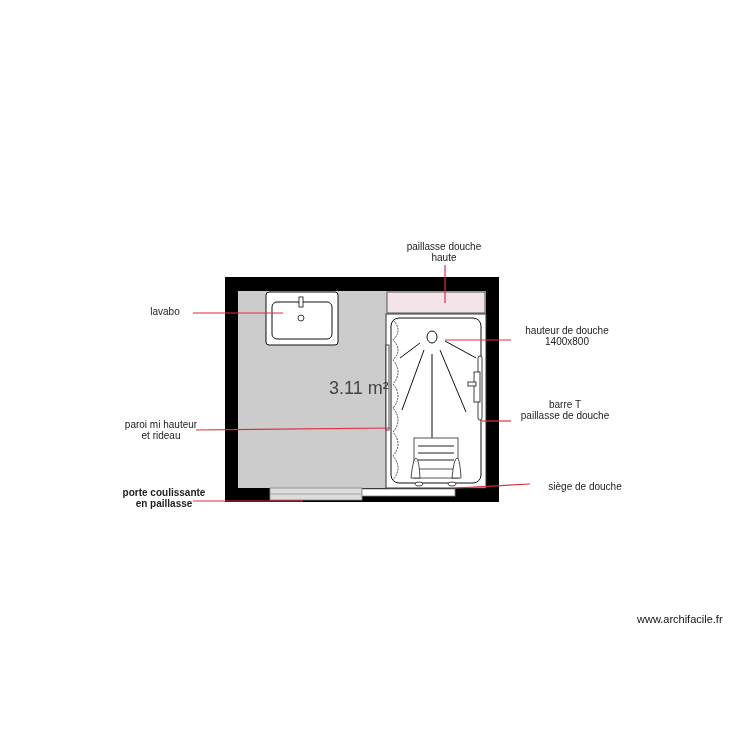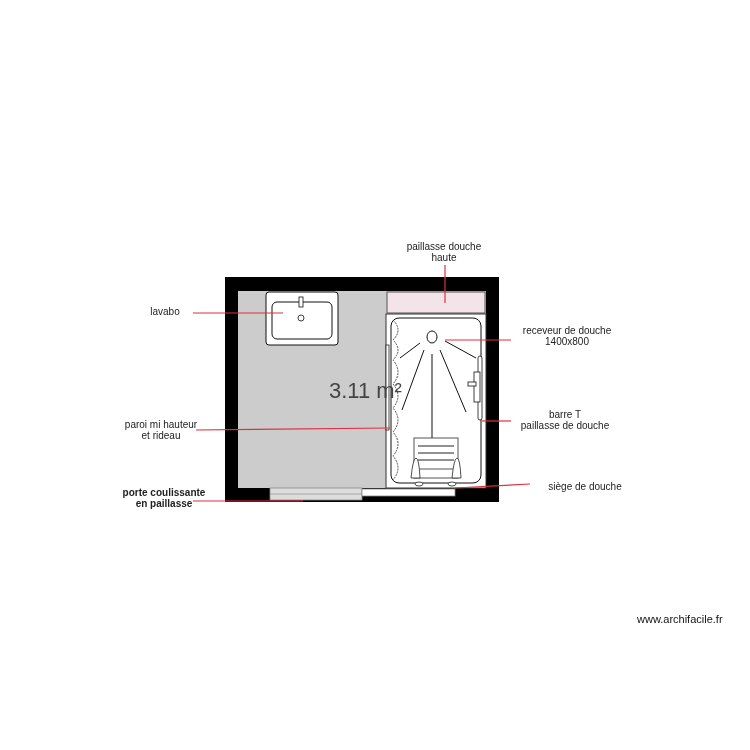--- a/index.html
+++ b/index.html
@@ -1,19 +1,19 @@
 <!DOCTYPE html>
 <html><head>
   <meta charset="utf-8">
   <style>
     html, body { margin: 0; padding: 0; background: #ffffff; }
     body { width: 750px; height: 750px; position: relative; overflow: hidden; font-family: "Liberation Sans", sans-serif; }
     .plan { position: absolute; left: 0; top: 0; }
     .label { position: absolute; font-size: 10px; color: #222; text-align: center; line-height: 11px; white-space: nowrap; }
-    .area { position: absolute; font-size: 22px; color: #444; }
+    .area { position: absolute; font-size: 18px; color: #444; }
     .credit { position: absolute; font-size: 11px; color: #111; }
   </style>
 </head>
 <body>
 
 <svg class="plan" width="750" height="750" viewBox="0 0 750 750">
 
   <rect x="225" y="277" width="274" height="225" fill="#000"></rect>
 
   <rect x="238" y="291" width="248" height="197" fill="#cccccc"></rect>
@@ -75,28 +75,28 @@
 <div class="area" style="left:329px; top:378px;">3.11 m²</div>
 
 <div class="label" style="left:396px; top:241px; width:96px;">
   <div>paillasse douche</div>
   <div>haute</div>
 </div>
 <div class="label" style="left:140px; top:306px; width:50px;">
   <div>lavabo</div>
 </div>
 <div class="label" style="left:515px; top:325px; width:104px;">
-  <div>receveur de douche</div>
+  <div>hauteur de douche</div>
   <div>1400x800</div>
 </div>
 <div class="label" style="left:118px; top:419px; width:86px;">
   <div>paroi mi hauteur</div>
   <div>et rideau</div>
 </div>
-<div class="label" style="left:515px; top:409px; width:100px;">
+<div class="label" style="left:515px; top:399px; width:100px;">
   <div>barre T</div>
   <div>paillasse de douche</div>
 </div>
 <div class="label" style="left:118px; top:487px; width:92px;font-weight:bold;">
   <div>porte coulissante</div>
   <div>en paillasse</div>
 </div>
 <div class="label" style="left:540px; top:481px; width:90px;">
   <div>siège de douche</div>
 </div>

